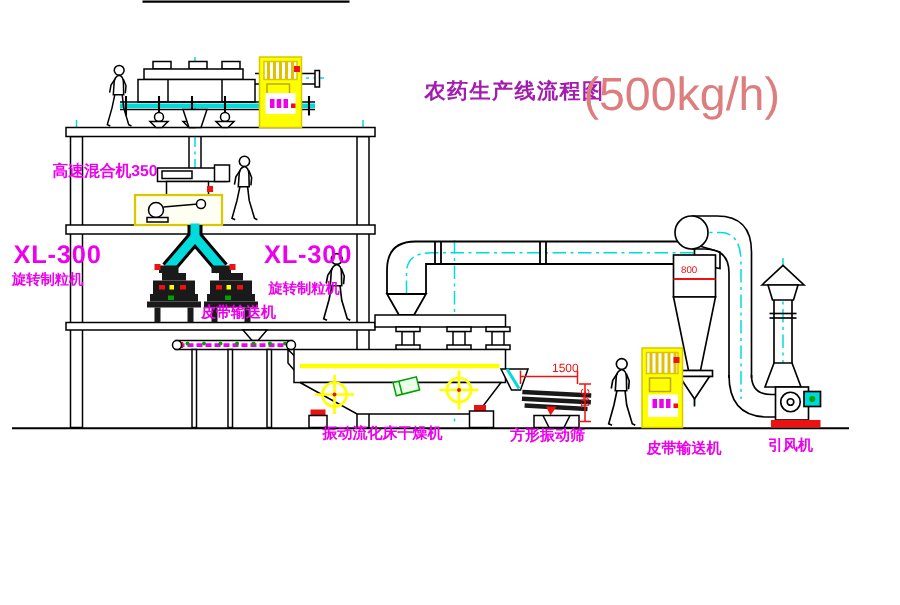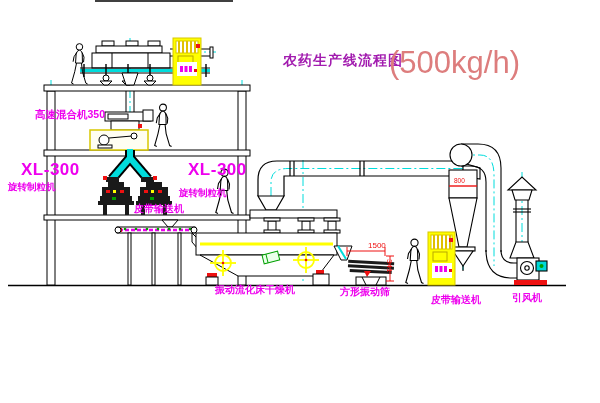--- a/index.html
+++ b/index.html
@@ -1,20 +1,20 @@
 <!DOCTYPE html>
 <html><head>
 <meta charset="utf-8">
 <style>
   html,body{margin:0;padding:0;background:#fff;}
   #stage{position:relative;width:600px;height:403px;background:#ffffff;overflow:hidden;
          font-family:"Liberation Sans","DejaVu Sans",sans-serif;}
   #stage svg{position:absolute;left:0;top:0;}
   .lbl{position:absolute;color:#ee00ee;white-space:nowrap;line-height:1;font-weight:600;}
-  .model{letter-spacing:.5px;font-weight:600;margin-left:12px;}
+  .model{letter-spacing:.5px;font-weight:600;}
   .dim{position:absolute;color:#ee1111;white-space:nowrap;line-height:1;font-weight:400;}
   .title-cn{position:absolute;left:283px;top:52px;font-size:14px;font-weight:700;
             color:#a21caf;letter-spacing:1px;}
   .title-num{position:absolute;left:389px;top:45px;font-size:31px;font-weight:400;
              color:#dd7d7d;letter-spacing:0px;}
 </style>
 </head>
 <body>
 
 <div id="stage">
@@ -343,21 +343,21 @@
   <div class="lbl model" style="left:9px;top:161px;font-size:17px;">XL-300</div>
   <div class="lbl" style="left:8px;top:182px;font-size:9.5px;">旋转制粒机</div>
 
   <div class="lbl model" style="left:176px;top:161px;font-size:17px;">XL-300</div>
   <div class="lbl" style="left:179px;top:188px;font-size:9.5px;">旋转制粒机</div>
 
   <div class="lbl" style="left:134px;top:204px;font-size:10px;">皮带输送机</div>
 
   <div class="lbl" style="left:215px;top:285px;font-size:10px;">振动流化床干燥机</div>
 
-  <div class="lbl" style="left:340px;top:287px;font-size:10px;">方形振动筛</div>
+  <div class="lbl" style="left:340px;top:287px;font-size:10px;font-family:Liberation Mono, monospace;">方形振动筛</div>
 
   <div class="lbl" style="left:431px;top:295px;font-size:10px;">皮带输送机</div>
   <div class="lbl" style="left:512px;top:293px;font-size:10px;">引风机</div>
 
   <div class="dim" style="left:356px;top:242px;font-size:8px;margin-left:12px;">1500</div>
   <div class="dim" style="left:393px;top:259px;font-size:8px;transform:rotate(90deg);transform-origin:left top;">341</div>
   <div class="dim" style="left:454px;top:178px;font-size:6.5px;">800</div>
 </div>
 
 </body></html>

